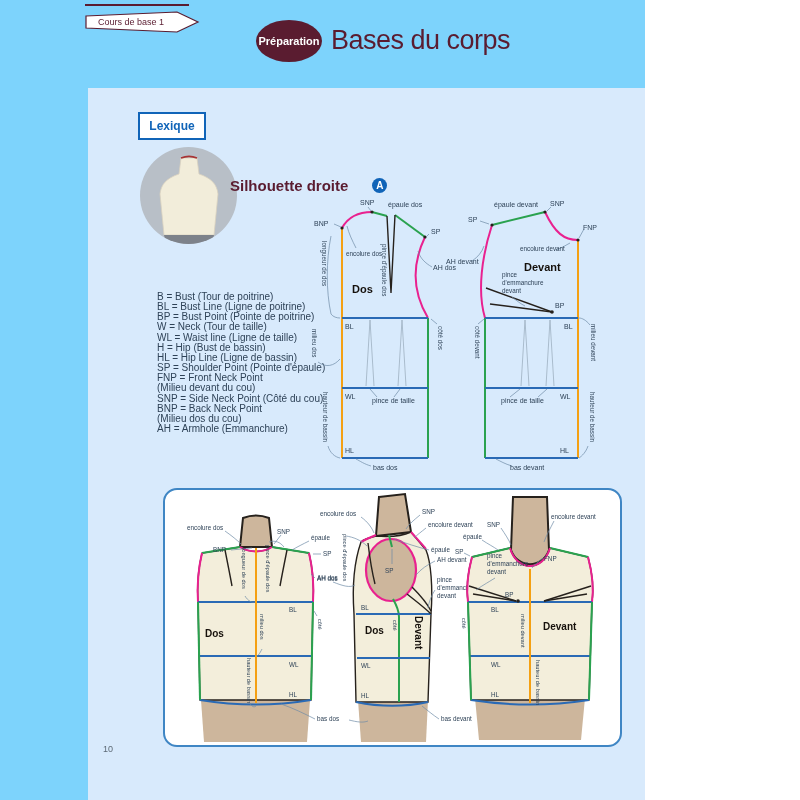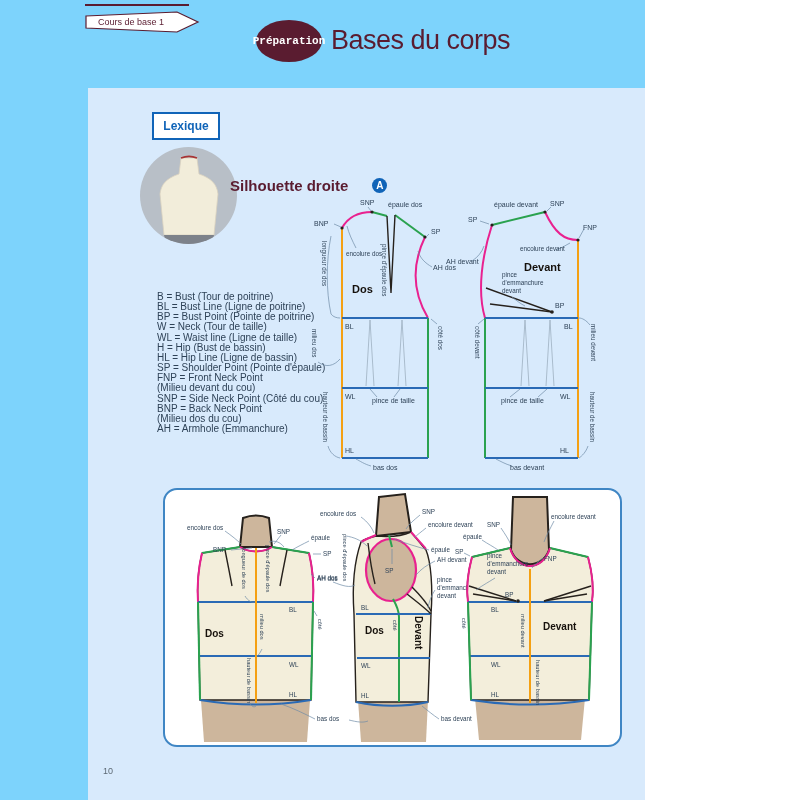--- a/index.html
+++ b/index.html
@@ -6,44 +6,44 @@
   .page{position:relative;width:645px;height:800px;background:#7dd3fc;overflow:hidden;
         font-family:"Liberation Sans",sans-serif;}
   .abs{position:absolute;}
 
   
   .top-rule{position:absolute;left:85px;top:4px;width:104px;height:2px;background:#5a1c30;}
   .crumb-svg{position:absolute;left:85px;top:10px;}
   .crumb-text{font:9px "Liberation Sans",sans-serif;fill:#5a1c30;}
   .prep-badge{position:absolute;left:256px;top:20px;width:66px;height:42px;border-radius:50%;
       background:#5a1c30;color:#fff;font-weight:bold;font-size:11px;
-      display:flex;align-items:center;justify-content:center;font-family:Liberation Mono, monospace;}
+      display:flex;align-items:center;justify-content:center;}
   .page-title{position:absolute;left:331px;top:25px;font-size:27px;font-weight:normal;color:#5a1c30;letter-spacing:-0.5px;}
 
   
   .blue-panel{position:absolute;left:88px;top:88px;width:622px;height:712px;background:#d8eafc;}
 
-  .lexique-box{position:absolute;left:152px;top:112px;width:64px;height:24px;border:2px solid #1064b8;
+  .lexique-box{position:absolute;left:138px;top:112px;width:64px;height:24px;border:2px solid #1064b8;
       background:#fff;color:#1064b8;font-weight:bold;font-size:12px;
       display:flex;align-items:center;justify-content:center;}
   .note{position:absolute;left:228px;top:105px;width:332px;font-size:9.5px;line-height:13px;color:#2e4257;}
   .badge-a{display:inline-flex;width:13px;height:13px;border-radius:50%;background:#1064b8;color:#fff;
       font-size:9px;font-weight:bold;align-items:center;justify-content:center;vertical-align:-2px;}
 
   .photo-wrap{position:absolute;left:140px;top:147px;width:97px;height:97px;border-radius:50%;
       background:#b8bfc7;overflow:hidden;}
   .section-title{position:absolute;left:230px;top:177px;font-size:15px;font-weight:bold;color:#5a1c30;
       display:flex;align-items:center;gap:24px;}
   .section-title .badge-a{width:15px;height:15px;font-size:10px;}
 
   .abbr-list{position:absolute;left:157px;top:292px;width:195px;font-size:10px;line-height:10.15px;color:#2e4257;}
 
   .figures-box{position:absolute;left:163px;top:488px;width:455px;height:255px;background:#fff;
       border:2px solid #3f86c4;border-radius:14px;overflow:hidden;}
-  .page-number{position:absolute;left:103px;top:766px;font-size:9px;color:#5d6a75;}
+  .page-number{position:absolute;left:103px;top:744px;font-size:9px;color:#5d6a75;}
 
   
   .dg-label{font:7px "Liberation Sans",sans-serif;fill:#2e4257;}
   .dg-small{font:6.3px "Liberation Sans",sans-serif;fill:#2e4257;}
   .dg-bold{font:bold 11px "Liberation Sans",sans-serif;fill:#16110c;}
   .fg-label{font:6.3px "Liberation Sans",sans-serif;fill:#2e4257;}
   .fg-tiny{font:5.7px "Liberation Sans",sans-serif;fill:#2e4257;}
   .fg-bold{font:bold 10px "Liberation Sans",sans-serif;fill:#16110c;}
   .pk{stroke:#e9218f;stroke-width:2;fill:none;}
   .gr{stroke:#2aa24f;stroke-width:2;fill:none;}

